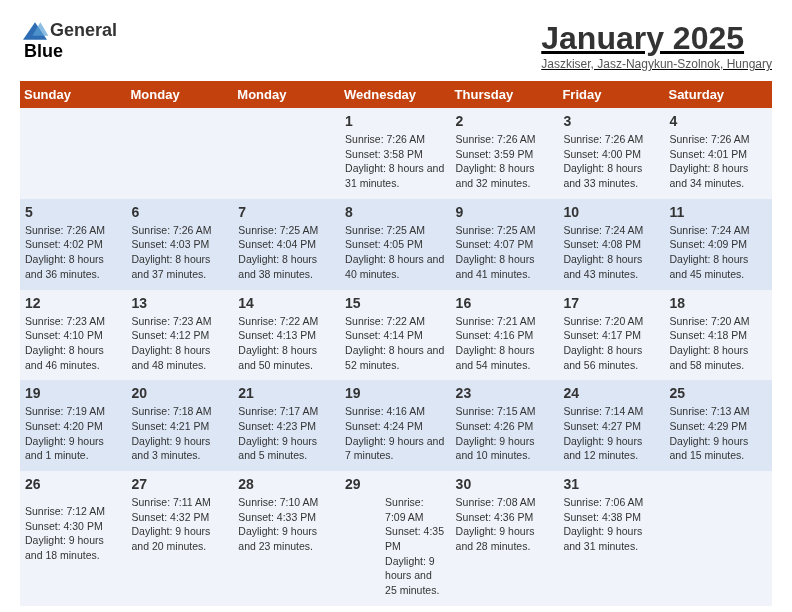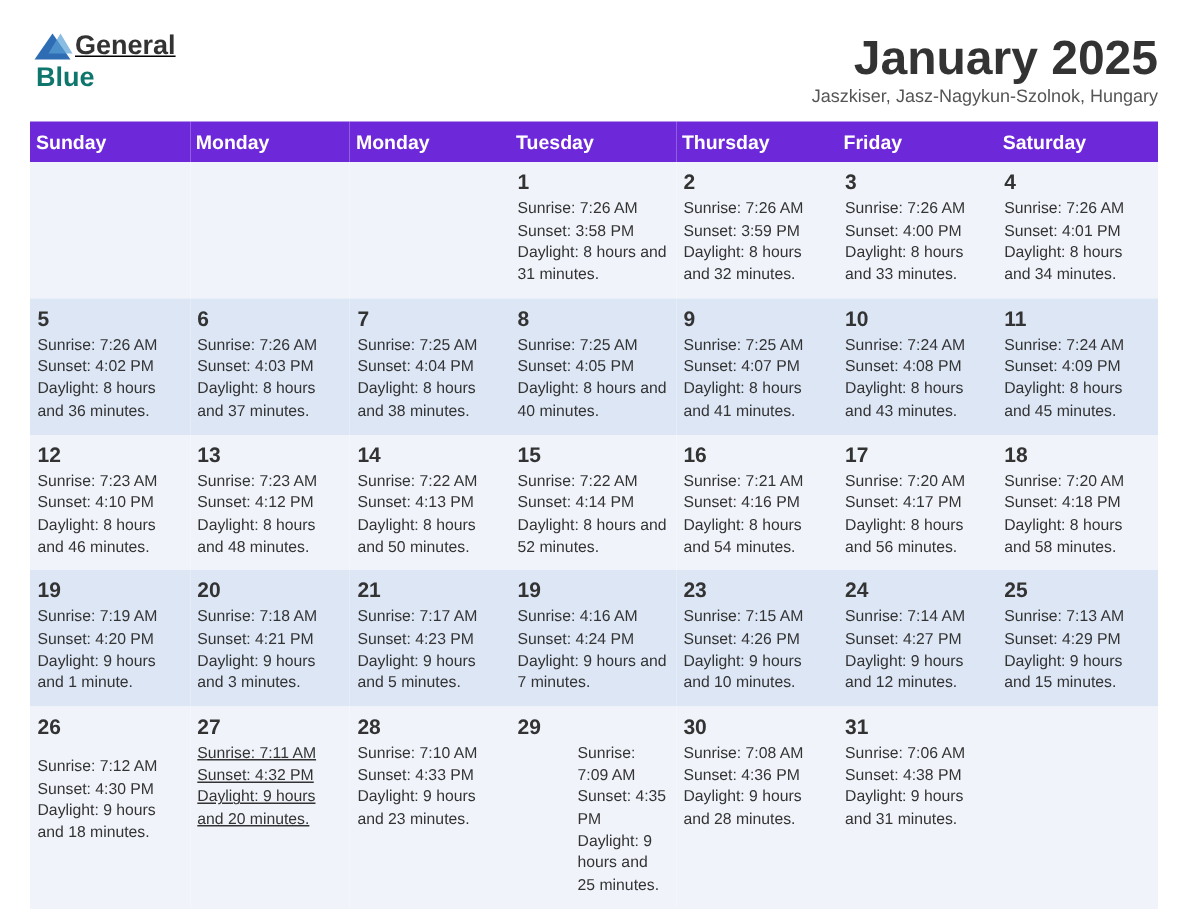--- a/index.html
+++ b/index.html
@@ -23,41 +23,41 @@
     }
     .logo-icon {
       width: 30px;
       height: 20px;
       display: inline-block;
       vertical-align: middle;
     }
     .logo-row {
       display: flex;
       align-items: flex-end;
+    }
+    .title-area {
+      text-align: left;
       text-decoration: underline;
-    }
-    .title-area {
-      text-align: right;
     }
     .calendar-title {
       font-size: 32px;
       font-weight: bold;
       color: #333;
     }
     .calendar-subtitle {
       font-size: 12px;
       color: #555;
     }
     table {
       width: 100%;
       border-collapse: collapse;
       font-size: 11px;
     }
     thead tr th {
-      background-color: #6d28d9;
+      background-color: #c2410c;
       color: #fff;
       padding: 6px 4px;
       text-align: left;
       font-size: 13px;
       font-weight: bold;
     }
     tbody tr {
       vertical-align: top;
     }
     tbody tr:nth-child(odd) {
@@ -90,35 +90,35 @@
 
 <div class="header-area">
   <div class="logo">
     <div class="logo-row">
       <svg class="logo-icon" viewBox="0 0 40 30" xmlns="http://www.w3.org/2000/svg">
         <polygon points="20,2 38,28 2,28" fill="#2e6db4"></polygon>
         <polygon points="28,2 40,22 16,22" fill="#5a9fd4" opacity="0.7"></polygon>
       </svg>
       <span style="font-size:18px;font-weight:bold;color:#333;">General</span>
     </div>
-    <span style="font-size:18px;font-weight:bold;color:#0f766e;margin-left:4px;">Blue</span>
+    <span style="font-size:18px;font-weight:bold;color:#000000;margin-left:4px;">Blue</span>
   </div>
   <div class="title-area">
     <div class="calendar-title">January 2025</div>
     <div class="calendar-subtitle">Jaszkiser, Jasz-Nagykun-Szolnok, Hungary</div>
   </div>
 </div>
 
 <table>
   <thead>
     <tr>
     <th>Sunday</th>
         <th>Monday</th>
         <th>Monday</th>
-        <th>Tuesday</th>
+        <th>Wednesday</th>
         <th>Thursday</th>
         <th>Friday</th>
         <th>Saturday</th>
       </tr>
   </thead>
   <tbody id="calendar-body">
   <tr>
         <td></td>
         <td></td>
         <td></td>
@@ -281,21 +281,21 @@
       </tr>
       <tr>
         <td>
           <span class="day-number">26</span>
           <div class="day-info" style="white-space: pre-line; margin-top: 12px;">Sunrise: 7:12 AM
 Sunset: 4:30 PM
 Daylight: 9 hours and 18 minutes.</div>
         </td>
         <td>
           <span class="day-number">27</span>
-          <div class="day-info" style="white-space: pre-line; text-decoration: underline;">Sunrise: 7:11 AM
+          <div class="day-info" style="white-space: pre-line;">Sunrise: 7:11 AM
 Sunset: 4:32 PM
 Daylight: 9 hours and 20 minutes.</div>
         </td>
         <td>
           <span class="day-number">28</span>
           <div class="day-info" style="white-space: pre-line;">Sunrise: 7:10 AM
 Sunset: 4:33 PM
 Daylight: 9 hours and 23 minutes.</div>
         </td>
         <td>

